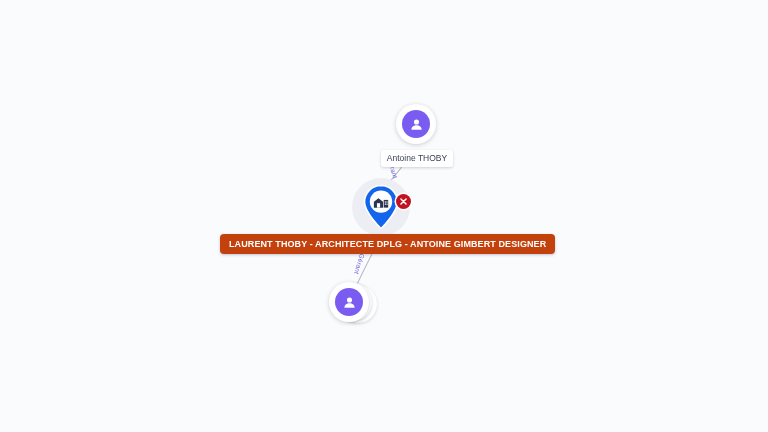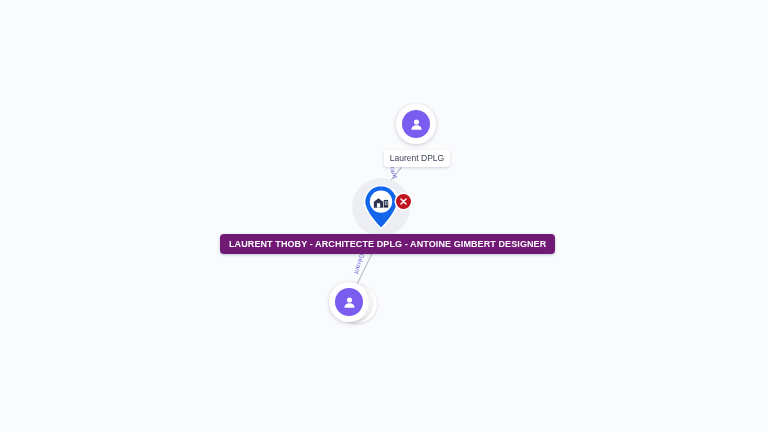--- a/index.html
+++ b/index.html
@@ -150,21 +150,21 @@
     align-items: center;
     justify-content: center;
   }
   .badge-x svg { display: block; }
 
   
   #company-title {
     position: absolute;
     left: 220px;
     top: 234px;
-    background: #701a75;
+    background: #c2410c;
     color: #ffffff;
     font-size: 9px;
     font-weight: bold;
     letter-spacing: 0.1px;
     padding: 5px 9px;
     border-radius: 4px;
     white-space: nowrap;
     box-shadow: 0 1px 3px rgba(20,40,90,0.25);
     font-family: "Liberation Sans", sans-serif;
   }
@@ -191,21 +191,21 @@
     <div class="avatar-stack">
       <div class="avatar-main">
         <div class="avatar-inner">
           <svg width="17" height="17" viewBox="0 0 24 24" aria-hidden="true">
             <circle cx="12" cy="8.4" r="3.6" fill="#ffffff"></circle>
             <path d="M4.8 19.4c0-3.9 3.2-6.2 7.2-6.2s7.2 2.3 7.2 6.2z" fill="#ffffff"></path>
           </svg>
         </div>
       </div>
     </div>
-    <div class="node-label">Laurent DPLG</div>
+    <div class="node-label">Antoine THOBY</div>
   </div>
 
   <div id="node-company">
     <div class="pin-halo"></div>
     <div class="pin-wrap">
       <svg width="36" height="46" viewBox="0 0 36 46" aria-hidden="true">
         <path d="M18 1.5 C8.9 1.5 1.5 8.9 1.5 18 C1.5 28.5 18 44.5 18 44.5
                  C18 44.5 34.5 28.5 34.5 18 C34.5 8.9 27.1 1.5 18 1.5 Z" fill="#1366ec" stroke="#ffffff" stroke-width="1.6"></path>
         <circle cx="18" cy="17.6" r="11.2" fill="#ffffff"></circle>
       </svg>

